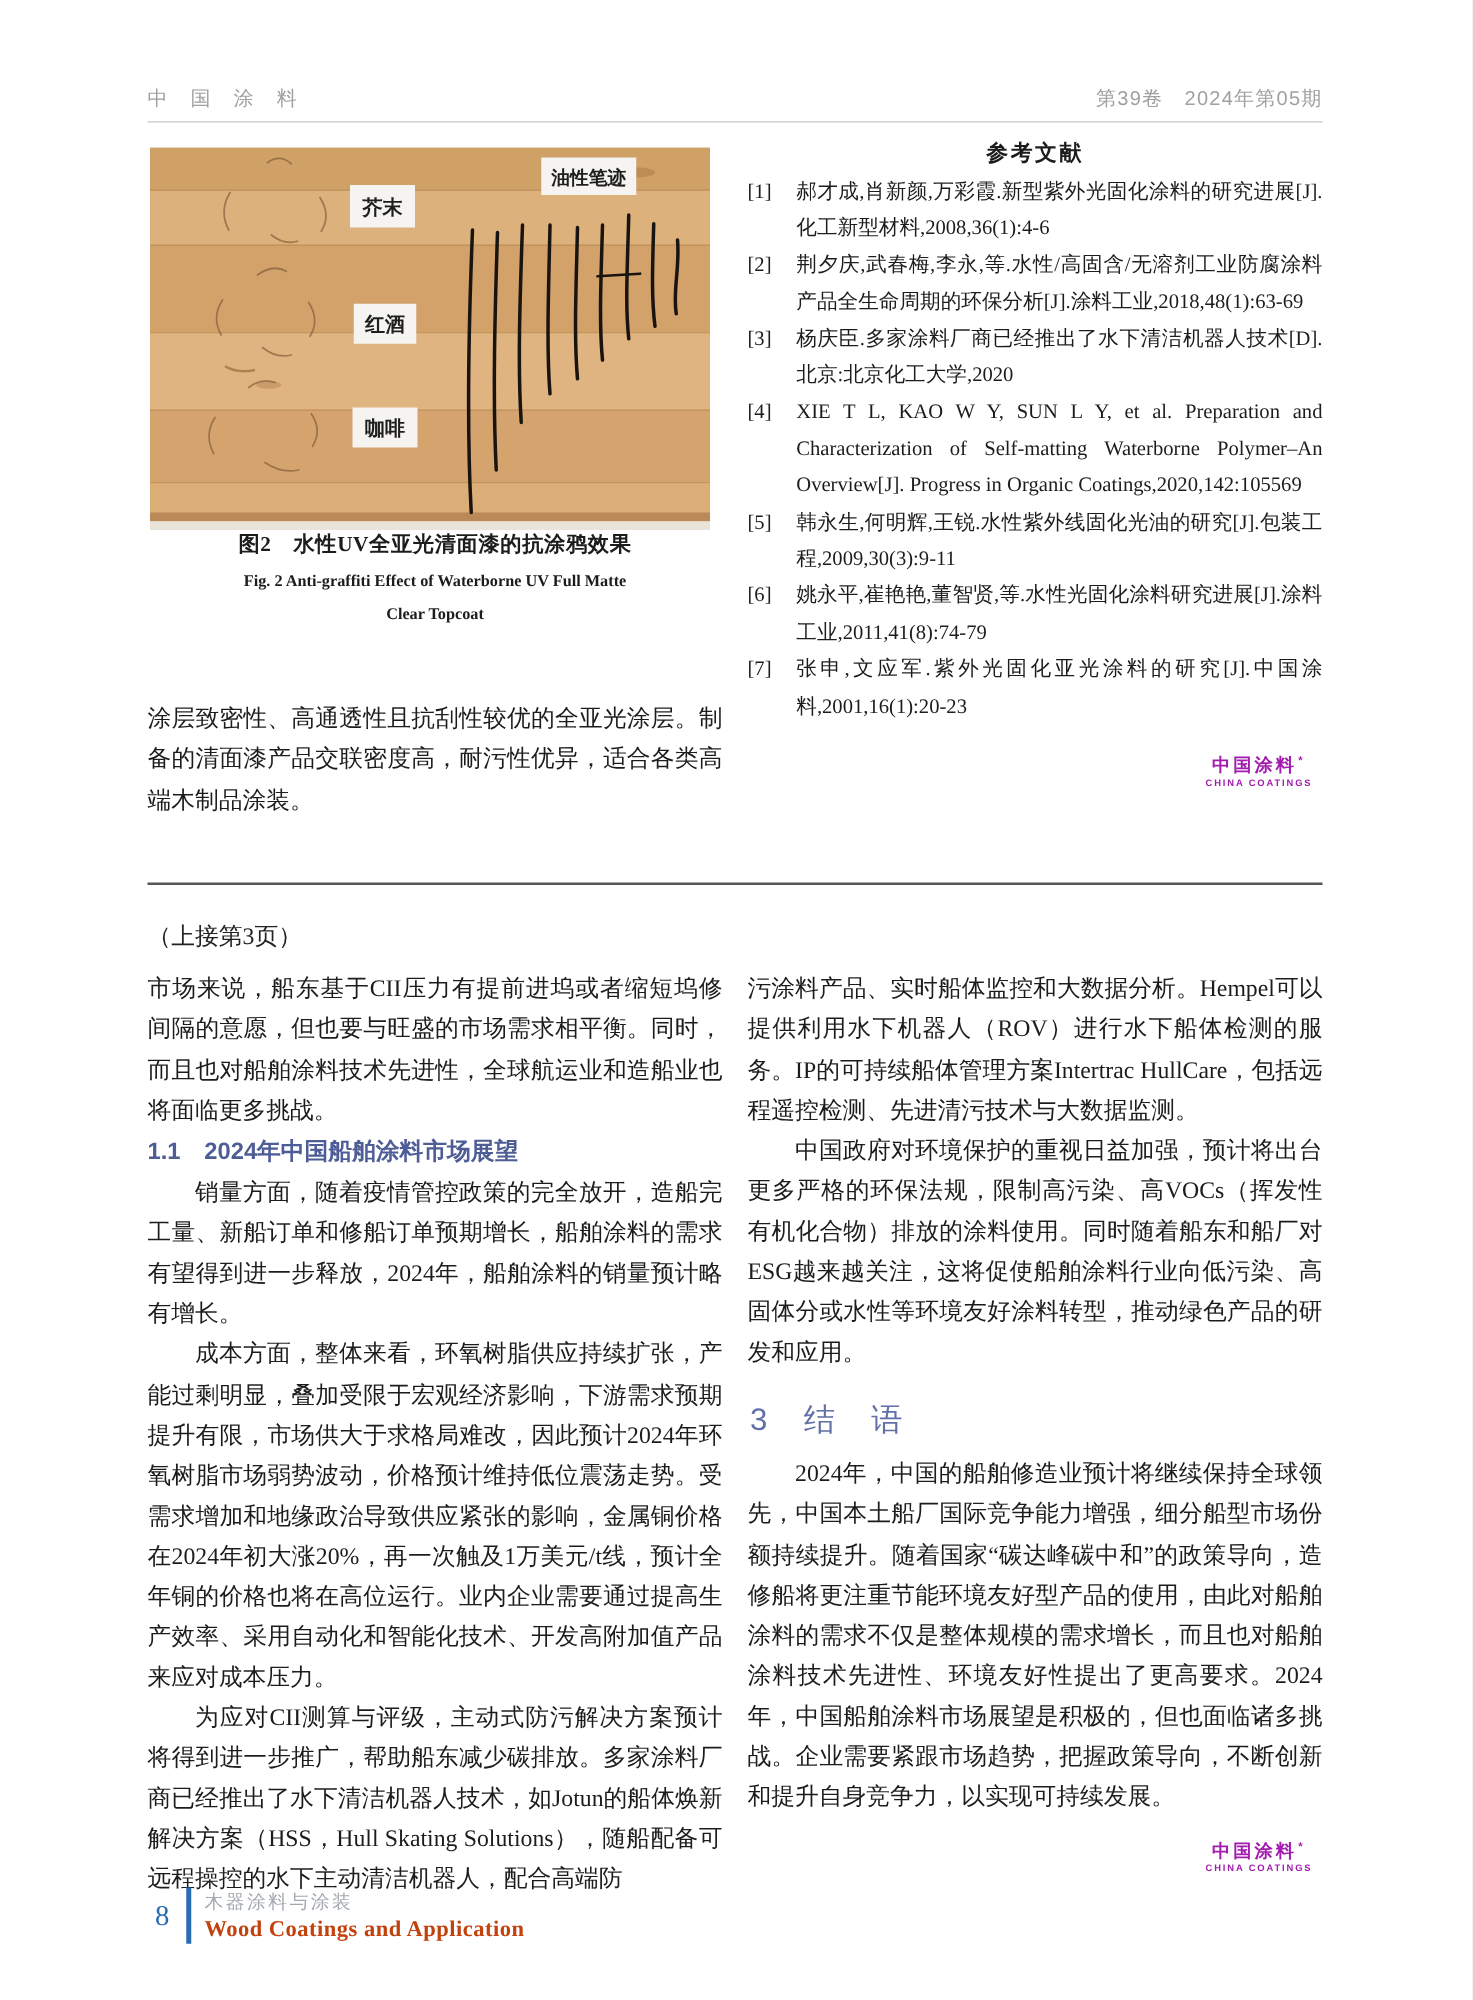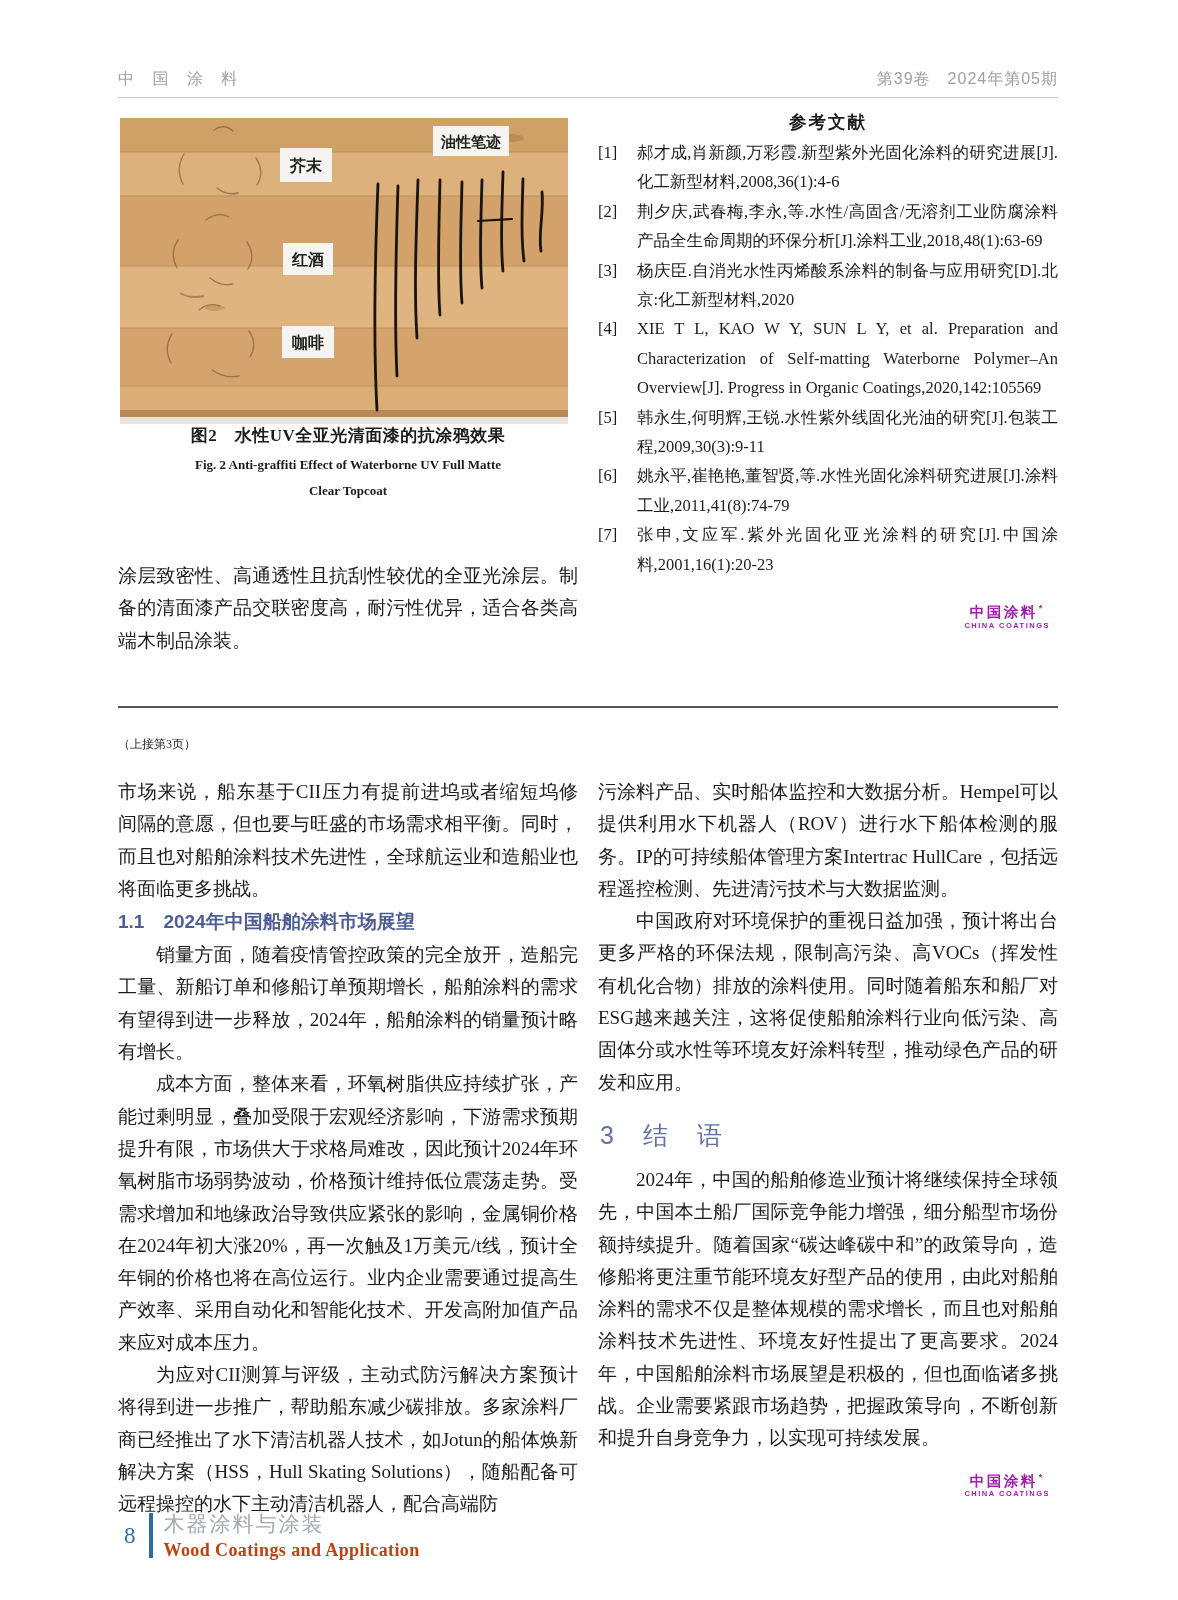--- a/index.html
+++ b/index.html
@@ -38,21 +38,21 @@
   .refs-logo { position:absolute; right:8px; top:494px; }
 
   
   .logo { text-align:center; color:#a21caf; font-family:"Liberation Sans","DejaVu Sans",sans-serif; line-height:1.1; }
   .logo .zh { font-size:14.5px; font-weight:bold; letter-spacing:2.5px; white-space:nowrap; }
   .logo .mark { font-size:9px; vertical-align:super; margin-left:1px; }
   .logo .en { font-size:7.5px; font-weight:bold; letter-spacing:1.5px; margin-top:1px; }
 
   
   .divider { position:absolute; left:118px; width:940px; top:706px; border-top:2px solid #565656; }
-  .cont-note { position:absolute; left:118px; top:736px; font-size:12px; color:#222; }
+  .cont-note { position:absolute; left:118px; top:736px; font-size:19px; color:#222; }
 
   
   .col-left-body  { position:absolute; left:118px; top:776px; width:460px; }
   .col-right-body { position:absolute; left:598px; top:776px; width:460px; }
   .body-para { font-size:19px; line-height:32.3px; text-align:justify; }
   .indent { text-indent:2em; }
   .h22 {
     color:#4e5d96; font-family:"Liberation Sans","DejaVu Sans",sans-serif;
     font-size:19px; font-weight:600; line-height:34px;
   }
@@ -60,21 +60,21 @@
     color:#6170a6; font-family:"Liberation Sans","DejaVu Sans",sans-serif;
     font-size:25px; font-weight:500; letter-spacing:2px; margin:20px 0 12px 2px;
   }
   .body-logo { margin-top:18px; display:flex; justify-content:flex-end; padding-right:8px; }
 
   
   .footer { position:absolute; left:124px; top:1510px; display:flex; align-items:center; }
   .page-num { color:#2a6cb2; font-size:23px; margin-right:13px; }
   .footer-bar { width:4px; height:45px; background:#2a6cb2; margin-right:11px; }
   .footer-col .zh {
-    color:#a3a9b0; font-size:21px; letter-spacing:2px;
+    color:#a3a9b0; font-size:15px; letter-spacing:2px;
     font-family:Liberation Mono, monospace;
   }
   .footer-col .en { color:#c2410c; font-size:18px; font-weight:bold; letter-spacing:0.4px; margin-top:2px; }
 </style>
 </head>
 <body>
 
 <div class="page">
 
   <div class="header">
@@ -160,21 +160,21 @@
     <div class="ref">
       <span class="num">[1]</span>
       <span>郝才成,肖新颜,万彩霞.新型紫外光固化涂料的研究进展[J].化工新型材料,2008,36(1):4-6</span>
     </div>
     <div class="ref">
       <span class="num">[2]</span>
       <span>荆夕庆,武春梅,李永,等.水性/高固含/无溶剂工业防腐涂料产品全生命周期的环保分析[J].涂料工业,2018,48(1):63-69</span>
     </div>
     <div class="ref">
       <span class="num">[3]</span>
-      <span>杨庆臣.自消光水性丙烯酸系涂料的制备与应用研究[D].北京:化工新型材料,2020</span>
+      <span>杨庆臣.多家涂料厂商已经推出了水下清洁机器人技术[D].北京:北京化工大学,2020</span>
     </div>
     <div class="ref">
       <span class="num">[4]</span>
       <span>XIE T L, KAO W Y, SUN L Y, et al. Preparation and Characterization of Self-matting Waterborne Polymer–An Overview[J]. Progress in Organic Coatings,2020,142:105569</span>
     </div>
     <div class="ref">
       <span class="num">[5]</span>
       <span>韩永生,何明辉,王锐.水性紫外线固化光油的研究[J].包装工程,2009,30(3):9-11</span>
     </div>
     <div class="ref">

